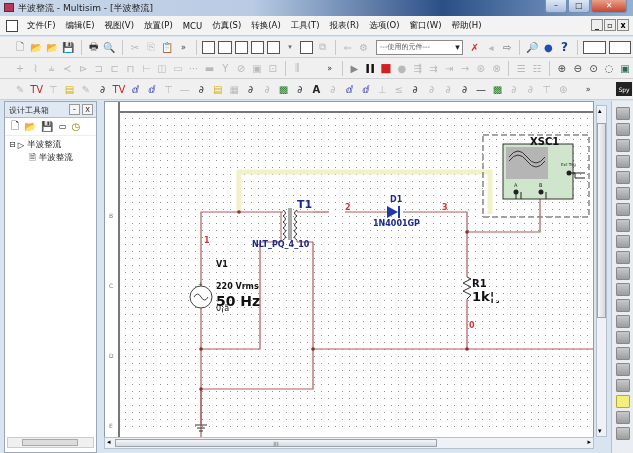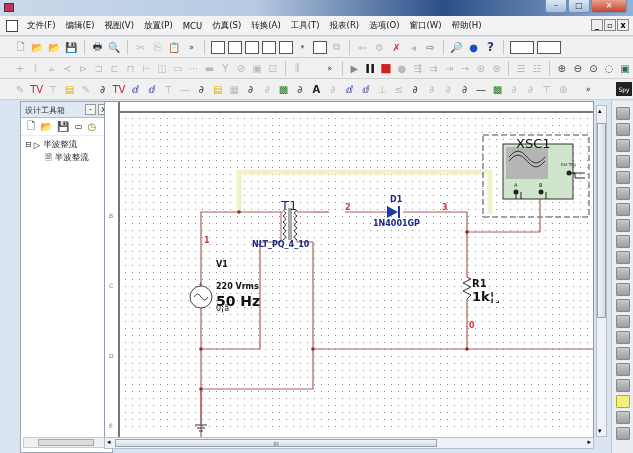--- a/index.html
+++ b/index.html
@@ -16,21 +16,21 @@
 .menu-item{padding:0 5px;font-size:8.5px;color:#111}
 .mdi-btns{position:absolute;right:4px;top:3px;display:flex;gap:1px}
 .mdi-btns span{width:12px;height:12px;border:1px solid #888;background:#eee;font-size:8px;text-align:center;line-height:11px;font-weight:bold}
 .toolbar{position:absolute;left:0;width:633px;height:21px;background:#f0f0f0;border-bottom:1px solid #d0d0d0;display:flex;align-items:center;padding-left:12px}
 .tb-ic{width:14px;height:14px;margin:0 1.5px;display:inline-flex;align-items:center;justify-content:center;font-size:10px;color:#666}
 .tb-ic.dis{color:#b9b9b9}
 .tb-sep{width:1px;height:15px;background:#c8c8c8;margin:0 4px}
 .tb-box{width:14px;height:13px;border:1px solid #555;background:#fff;margin:0 1.5px}
 .combo{width:92px;height:15px;border:1px solid #8a8a8a;background:#fff;font-size:7px;color:#555;line-height:13px;padding-left:3px;position:relative;margin:0 4px}
 .combo:after{content:"▾";position:absolute;right:2px;top:0;font-size:9px;color:#222}
-.leftpanel{position:absolute;left:20px;top:101px;width:93px;height:352px;background:#fff;border:1px solid #9aa8b8}
+.leftpanel{position:absolute;left:4px;top:101px;width:93px;height:352px;background:#fff;border:1px solid #9aa8b8}
 .lp-head{height:16px;background:#dfe8f3;border-bottom:1px solid #b0bccb;font-size:8px;color:#333;padding:3px 4px;position:relative}
 .lp-head .hb{position:absolute;top:2px;width:11px;height:11px;border:1px solid #999;background:#f5f5f5;font-size:8px;text-align:center;line-height:10px}
 .lp-tools{height:18px;display:flex;align-items:center;padding-left:6px;gap:5px;border-bottom:1px solid #eee}
 .lp-tools span{font-size:10px}
 .tree{padding:2px 4px;font-size:8.5px;color:#222}
 .tree .node{height:13px;display:flex;align-items:center}
 .lp-scroll{position:absolute;left:2px;bottom:4px;width:87px;height:11px;background:#f0f0f0;border:1px solid #ccc}
 .lp-scroll .thumb{position:absolute;left:14px;top:1px;width:56px;height:7px;background:#dcdcdc;border:1px solid #aaa}
 .canvas-wrap{position:absolute;left:104px;top:101px;width:490px;height:339px;background:#fff;border:1px solid #8f9bab;overflow:hidden}
 .ruler-top{position:absolute;left:0;top:0;width:100%;height:11px;background:#fff;border-bottom:2px solid #777}
@@ -45,20 +45,21 @@
 .rb-ic.yellow{background:#f2ef7c;border-color:#b3ad2b}
 svg text{font-family:"DejaVu Sans",sans-serif}
 </style>
 </head>
 <body>
 
 <div class="win">
 
   <div class="titlebar">
     <span class="appicon"></span>
+    <span class="title">半波整流 - Multisim - [半波整流]</span>
     <div class="wbtns">
       <div class="wbtn">–</div>
       <div class="wbtn">□</div>
       <div class="wbtn close">✕</div>
     </div>
   </div>
 
   <div class="menubar">
     <span class="docicon"></span>
     <span class="menu-item">文件(F)</span>
@@ -98,20 +99,21 @@
     <span class="tb-box"></span>
     <span class="tb-box"></span>
     <span class="tb-box"></span>
     <span class="tb-box"></span>
     <span class="tb-ic" style="font-size:7px">▾</span>
     <span class="tb-box"></span>
     <span class="tb-ic dis">⧉</span>
     <span class="tb-sep"></span>
     <span class="tb-ic dis">⇐</span>
     <span class="tb-ic dis">⚙</span>
+    <span class="combo">---使用的元件---</span>
     <span class="tb-ic" style="color:#c33">✗</span>
     <span class="tb-ic dis">◂</span>
     <span class="tb-ic">⇨</span>
     <span class="tb-sep"></span>
     <span class="tb-ic" style="color:#555">🔎</span>
     <span class="tb-ic" style="color:#1e4fb8">●</span>
     <span class="tb-ic" style="color:#1e3a8a;font-weight:bold;font-size:12px">?</span>
     <span class="tb-sep"></span>
     <span class="tb-box" style="width:24px"></span>
     <span class="tb-box" style="width:24px"></span>
@@ -304,31 +306,31 @@
         <circle cx="436" cy="90" r="2.5" fill="#222"></circle>
         <circle cx="464" cy="71" r="2.5" fill="#222"></circle>
         <polyline points="411,90 411,97" stroke="#222"></polyline>
           <polyline points="416,90 416,97" stroke="#222"></polyline>
         <polyline points="441,90 441,97" stroke="#222"></polyline>
         <polyline points="464,71 470,71 470,76 480,76" stroke="#222" fill="none"></polyline>
         <polyline points="468,71 480,71" stroke="#222"></polyline>
       </g>
     </svg>
 
-    <span style="position:absolute;left:176px;top:96px;font-size:13px;font-weight:normal;color:#1d2a8a">T1</span>
+    <span style="position:absolute;left:192px;top:96px;font-size:11px;font-weight:bold;color:#1d2a8a">T1</span>
     <span style="position:absolute;left:147px;top:138px;font-size:8px;font-weight:bold;color:#1d2a8a">NLT_PQ_4_10</span>
     <span style="position:absolute;left:285px;top:93px;font-size:8px;font-weight:bold;color:#1d2a8a">D1</span>
     <span style="position:absolute;left:268px;top:117px;font-size:8px;font-weight:bold;color:#1d2a8a">1N4001GP</span>
     <span style="position:absolute;left:111px;top:158px;font-size:8px;font-weight:bold;color:#111">V1</span>
     <span style="position:absolute;left:111px;top:180px;font-size:8px;font-weight:bold;color:#111">220 Vrms</span>
     <span style="position:absolute;left:111px;top:191px;font-size:14px;font-weight:bold;color:#111">50 Hz</span>
     <span style="position:absolute;left:111px;top:202px;font-size:8px;font-weight:normal;color:#111">0¡ã</span>
     <span style="position:absolute;left:367px;top:176px;font-size:10px;font-weight:bold;color:#111">R1</span>
     <span style="position:absolute;left:367px;top:187px;font-size:13px;font-weight:bold;color:#111">1k¦¸</span>
-    <span style="position:absolute;left:411px;top:34px;font-size:13px;font-weight:normal;color:#111">XSC1</span>
+    <span style="position:absolute;left:425px;top:34px;font-size:10px;font-weight:bold;color:#111">XSC1</span>
     <span style="position:absolute;left:456px;top:60px;font-size:4px;color:#222">Ext Trig</span>
     <span style="position:absolute;left:409px;top:80px;font-size:5px;color:#222">A</span>
     <span style="position:absolute;left:434px;top:80px;font-size:5px;color:#222">B</span>
     <span style="position:absolute;left:99px;top:134px;font-size:8px;font-weight:bold;color:#c8383a">1</span>
     <span style="position:absolute;left:240px;top:101px;font-size:8px;font-weight:bold;color:#c8383a">2</span>
     <span style="position:absolute;left:337px;top:101px;font-size:8px;font-weight:bold;color:#c8383a">3</span>
     <span style="position:absolute;left:364px;top:219px;font-size:8px;font-weight:bold;color:#c8383a">0</span>
   </div>
 
   <div class="hscroll">

